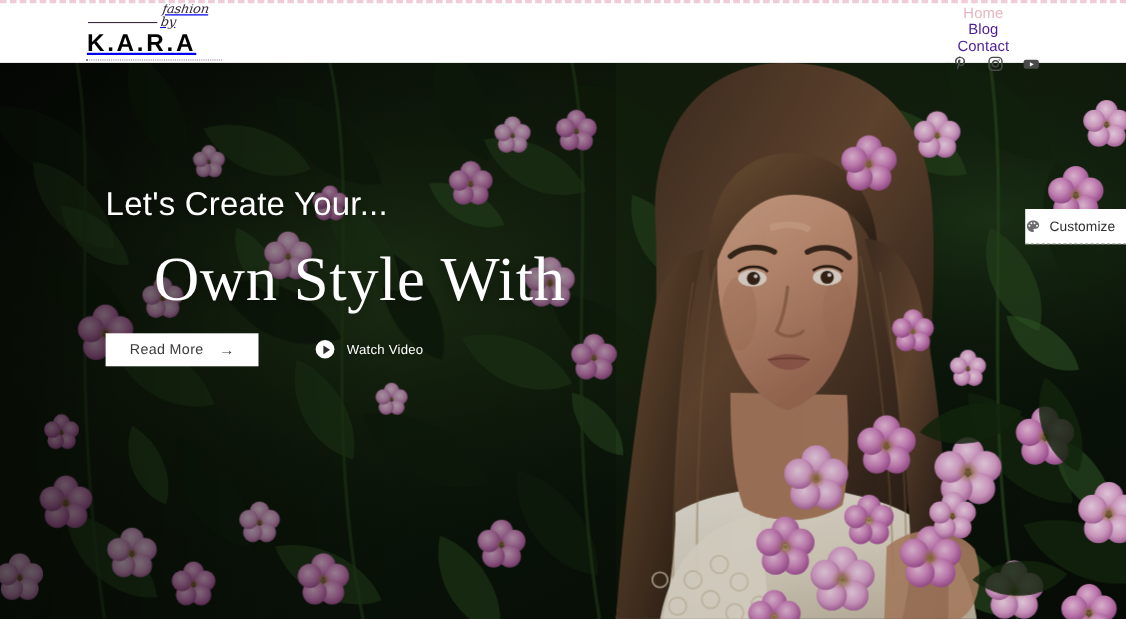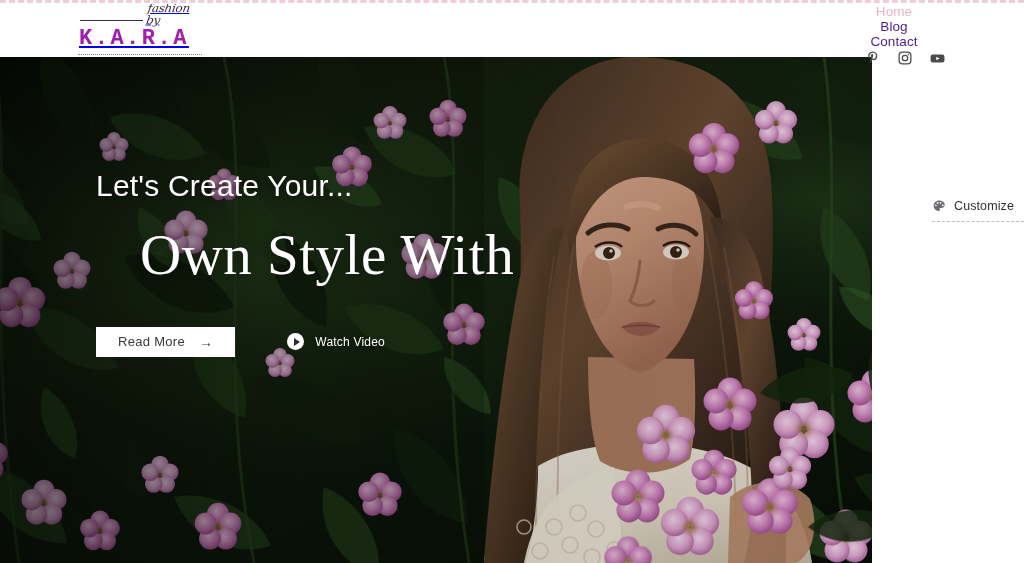--- a/index.html
+++ b/index.html
@@ -41,25 +41,25 @@
   .logo-script{
     font-family:"DejaVu Serif", serif;
     font-style:italic;
     font-size:12px;
     letter-spacing:-0.3px;
     color:#3a2b3f;
     transform:skewX(-8deg) scaleY(0.95);
     line-height:1;
   }
   .logo-main{
-    font-family:Liberation Mono, monospace;
+    font-family:Liberation Sans, sans-serif;
     font-weight:bold;
     font-size:22px;
     letter-spacing:2.5px;
-    color:#a21caf;
+    color:#000000;
     line-height:1.1;
     margin-top:1px;
     padding-left:1px;
   }
   .logo-underline{
     width:124px; height:0; border-top:1px dotted #8b7f90; margin-top:3px;
   }
 
   .main-nav{
     position:absolute; right:78px; top:0; height:53px;
@@ -77,21 +77,21 @@
 
   .social-group{ display:flex; align-items:center; gap:14px; margin-left:22px; }
   .social-icon{
     width:18px; height:18px; display:flex; align-items:center; justify-content:center;
     color:#4a4a4a;
   }
   .social-icon svg{ display:block; }
 
   
   .hero{
-    position:absolute; top:57px; left:0; width:872px; height:506px;
+    position:absolute; top:57px; left:0; width:1024px; height:506px;
     overflow:hidden;
     background:#000000;
   }
   .hero-photo{ position:absolute; inset:0; width:100%; height:100%; display:block; }
 
   .hero-content{
     position:absolute; left:96px; top:112px; z-index:6;
     width:560px;
   }
   .hero-eyebrow{
@@ -109,21 +109,21 @@
     font-weight:400;
     color:#ffffff;
     line-height:1.07;
     margin-top:22px;
     letter-spacing:0.5px;
     text-shadow:0 2px 14px rgba(0,0,0,.5);
     margin-left:44px;
   }
   .hero-actions{
     display:flex; align-items:center; gap:52px;
-    margin-top:42px;
+    margin-top:18px;
   }
   .btn-read-more{
     background:#ffffff;
     color:#3a3a3a;
     border:none;
     font-family:"Liberation Sans", sans-serif;
     font-size:13px;
     letter-spacing:0.3px;
     padding:0 22px;
     height:30px;

